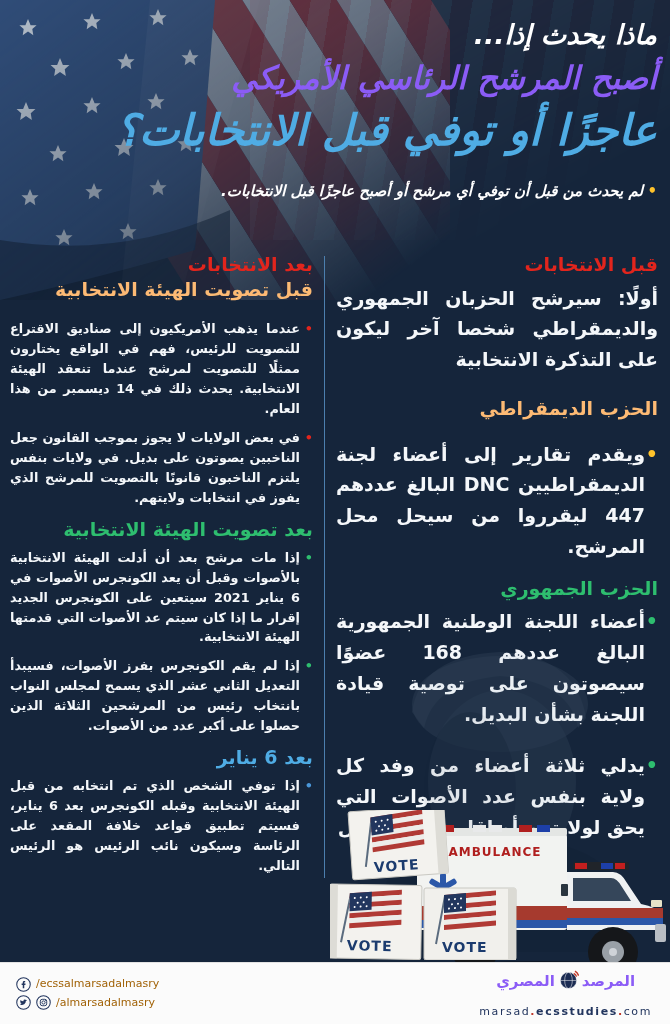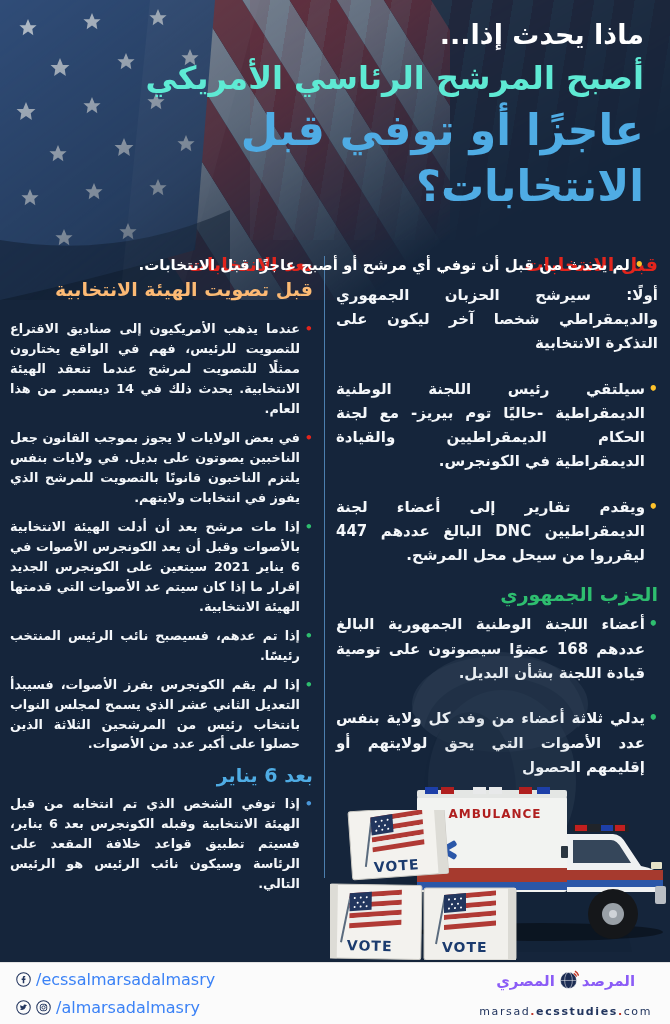--- a/index.html
+++ b/index.html
@@ -11,25 +11,25 @@
   }
   .page{position:absolute;inset:0;}
 
   
   .header{position:absolute;top:0;left:0;right:0;height:250px;}
   .flag-wrap{position:absolute;top:0;left:0;width:450px;height:300px;pointer-events:none;}
   .stripes-faint{position:absolute;top:0;left:250px;right:0;height:240px;opacity:.13;
     background:repeating-linear-gradient(99deg,#8C3B47 0 20px,#9AA4B1 20px 40px);
     -webkit-mask-image:linear-gradient(to bottom right,#000 10%,transparent 80%);
     mask-image:linear-gradient(to bottom right,#000 10%,transparent 80%);}
-  .titles{position:absolute;top:18px;right:26px;text-align:right;direction:rtl;z-index:3;}
+  .titles{position:absolute;top:18px;right:13px;text-align:right;direction:rtl;z-index:3;font-style:italic;}
   .t1{font-size:27px;font-weight:700;line-height:1.25;color:#FFFFFF;}
-  .t2{font-size:32px;font-weight:700;line-height:1.3;color:#5eead4;margin-top:6px;}
+  .t2{font-size:32px;font-weight:700;line-height:1.3;color:#8b5cf6;margin-top:6px;}
   .t3{font-size:43px;font-weight:700;line-height:1.3;color:#4FACE4;margin-top:4px;}
-  .hdr-bullets{margin-top:38px;}
+  .hdr-bullets{margin-top:20px;}
   .hdr-bullets .hb{position:relative;padding-right:14px;font-size:15px;font-weight:700;
     line-height:1.6;color:#FFFFFF;}
   .hdr-bullets .hb::before{content:"•";position:absolute;right:0;top:0;color:#FFC32B;}
 
   
   .columns{position:absolute;top:252px;right:12px;left:10px;bottom:62px;
     display:flex;direction:rtl;gap:11px;}
   .col{flex:none;}
   .col-right{width:322px;}
   .col-left{flex:1;min-width:0;}
@@ -38,41 +38,41 @@
   .h{font-weight:700;font-size:19px;line-height:1.3;margin:0 0 6px;}
   .h.red{color:#E2251D;}
   .h.yellow{color:#fdba74;}
   .h.green{color:#2EBE6F;}
   .h.blue{color:#4FACE4;}
   .h.stack{margin-bottom:0;text-align:right;}
   .h.mt{margin-top:14px;}
 
   .para{position:relative;direction:rtl;text-align:justify;font-weight:700;
     color:#F4F7FA;margin:0 0 9px;padding-right:13px;}
-  .col-right .para{font-size:15px;line-height:1.62;}
+  .col-right .para{font-size:19px;line-height:1.62;}
   .col-left .para{font-size:12.8px;line-height:1.56;}
   .para.no-dot{padding-right:0;}
   .para::before{content:"•";position:absolute;right:0;top:0;}
   .para.no-dot::before{content:"";}
   .para.dot-red::before{color:#E2251D;}
   .para.dot-yellow::before{color:#FFC32B;}
   .para.dot-green::before{color:#2EBE6F;}
   .para.dot-blue::before{color:#4A97D9;}
   .gap{height:12px;}
 
   
   .ghost{position:absolute;left:350px;top:632px;z-index:1;opacity:.16;}
-  .ambulance{position:absolute;left:415px;top:774px;z-index:2;}
+  .ambulance{position:absolute;left:415px;top:812px;z-index:2;}
   .voteboxes{position:absolute;left:330px;top:810px;z-index:3;}
 
   
   .footer{position:absolute;left:0;right:0;bottom:0;height:62px;background:#FBFBFB;
     border-top:1px solid #E3E3E3;display:flex;align-items:center;
     justify-content:space-between;padding:0 18px 0 16px;box-sizing:border-box;z-index:5;}
-  .socials{direction:ltr;color:#3b82f6;font-size:16px;font-weight:400;}
+  .socials{direction:ltr;color:#a16207;font-size:11px;font-weight:400;}
   .soc-line{display:flex;align-items:center;gap:5px;line-height:1.7;}
   .soc-line svg{display:block;}
   .logo-block{text-align:center;direction:ltr;}
   .logo-row{display:flex;direction:rtl;align-items:center;justify-content:center;gap:3px;}
   .logo-word{font-size:15px;font-weight:700;color:#8b5cf6;line-height:1.1;}
   .logo-url{margin-top:11px;font-size:11px;letter-spacing:1.6px;color:#22355E;}
   .logo-url b{font-weight:700;}
   .logo-url .dot{color:#C0392B;font-weight:700;}
 </style>
 </head>
@@ -140,39 +140,39 @@
       </div>
     </div>
   </div>
 
   <div class="columns">
 
     <div class="col col-right">
       <div class="h red">قبل الانتخابات</div>
       <p class="para no-dot">أولًا: سيرشح الحزبان الجمهوري والديمقراطي شخصا آخر ليكون على التذكرة الانتخابية</p>
       <div class="gap"></div>
-      <p class="para dot-yellow">سيلتقي رئيس اللجنة الوطنية الديمقراطية -حاليًا توم بيريز- مع لجنة الحكام الديمقراطيين والقيادة الديمقراطية في الكونجرس.</p>
+      <div class="h yellow">الحزب الديمقراطي</div>
       <div class="gap"></div>
       <p class="para dot-yellow">ويقدم تقارير إلى أعضاء لجنة الديمقراطيين DNC البالغ عددهم 447 ليقرروا من سيحل محل المرشح.</p>
       <div class="h green mt">الحزب الجمهوري</div>
       <p class="para dot-green">أعضاء اللجنة الوطنية الجمهورية البالغ عددهم 168 عضوًا سيصوتون على توصية قيادة اللجنة بشأن البديل.</p>
       <div class="gap"></div>
       <p class="para dot-green">يدلي ثلاثة أعضاء من وفد كل ولاية بنفس عدد الأصوات التي يحق لولايتهم أو إقليمهم الحصول</p>
     </div>
 
     <div class="divider"></div>
 
     <div class="col col-left">
       <div class="h red stack">بعد الانتخابات</div>
       <div class="h yellow">قبل تصويت الهيئة الانتخابية</div>
       <div class="gap"></div>
       <p class="para dot-red">عندما يذهب الأمريكيون إلى صناديق الاقتراع للتصويت للرئيس، فهم في الواقع يختارون ممثلًا للتصويت لمرشح عندما تنعقد الهيئة الانتخابية. يحدث ذلك في 14 ديسمبر من هذا العام.</p>
       <p class="para dot-red">في بعض الولايات لا يجوز بموجب القانون جعل الناخبين يصوتون على بديل. في ولايات بنفس يلتزم الناخبون قانونًا بالتصويت للمرشح الذي يفوز في انتخابات ولايتهم.</p>
+      <div class="h green">بعد تصويت الهيئة الانتخابية</div>
       <p class="para dot-green">إذا مات مرشح بعد أن أدلت الهيئة الانتخابية بالأصوات وقبل أن يعد الكونجرس الأصوات في 6 يناير 2021 سيتعين على الكونجرس الجديد إقرار ما إذا كان سيتم عد الأصوات التي قدمتها الهيئة الانتخابية.</p>
-      <p class="para dot-green">إذا تم عدهم، فسيصبح نائب الرئيس المنتخب رئيسًا.</p>
       <p class="para dot-green">إذا لم يقم الكونجرس بفرز الأصوات، فسيبدأ التعديل الثاني عشر الذي يسمح لمجلس النواب بانتخاب رئيس من المرشحين الثلاثة الذين حصلوا على أكبر عدد من الأصوات.</p>
       <div class="h blue">بعد 6 يناير</div>
       <p class="para dot-blue">إذا توفي الشخص الذي تم انتخابه من قبل الهيئة الانتخابية وقبله الكونجرس بعد 6 يناير، فسيتم تطبيق قواعد خلافة المقعد على الرئاسة وسيكون نائب الرئيس هو الرئيس التالي.</p>
     </div>
   </div>
 
   <div class="ghost">
     <svg width="285" height="320" viewBox="0 0 285 320">
       <ellipse cx="150" cy="72" rx="88" ry="48" fill="#93A9BC" opacity="0.55"></ellipse>
       <path d="M62,80 Q70,24 150,20 Q226,24 236,86 L228,96 Q220,50 150,44 Q84,50 74,96 Z" fill="#9FB4C6" opacity="0.5"></path>

